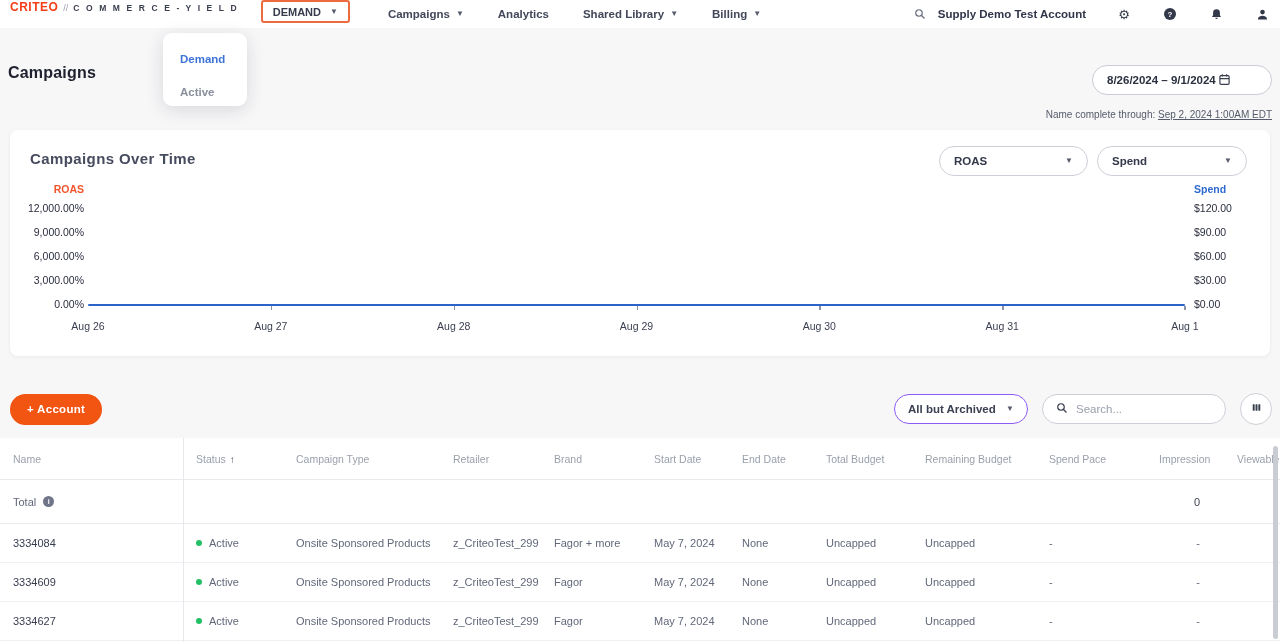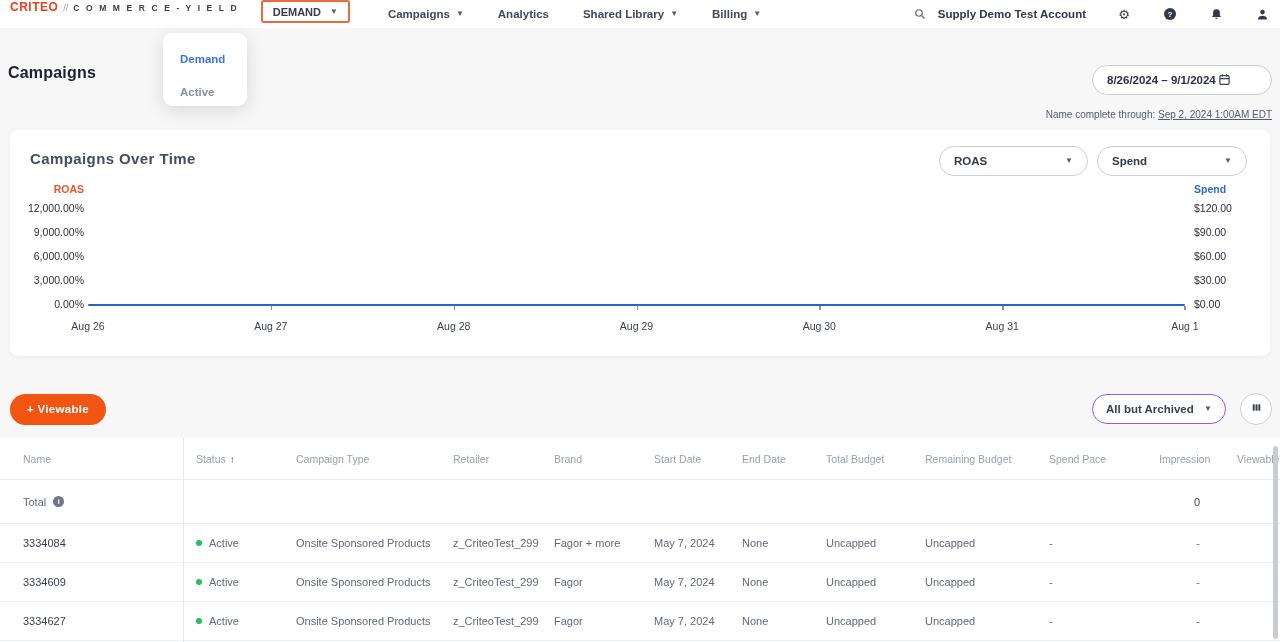--- a/index.html
+++ b/index.html
@@ -107,21 +107,21 @@
 
   
   .table-section { position:absolute; top:438px; left:0; right:0; bottom:0; background:#fff; overflow:hidden; }
   .name-divider { position:absolute; left:183px; top:0; bottom:0; width:1px; background:#e6e8ec; }
   .trow {
     display:grid;
     grid-template-columns:183px 100px 157px 101px 100px 88px 84px 99px 124px 110px 64px 120px;
     align-items:center; width:1330px;
   }
   .trow > div { padding-left:13px; font-size:11px; color:#62687a; white-space:nowrap; overflow:hidden; }
-  .trow .c-name { padding-left:23px; }
+  .trow .c-name { padding-left:13px; }
   .trow .c-imp  { text-align:right; padding-right:10px; }
   .trow .c-view { padding-left:27px; }
   .thead { height:42px; border-bottom:1px solid #e8eaed; }
   .thead > div { font-size:10.5px; color:#9aa0ac; }
   .sort-arrow { color:#3f4254; font-size:10px; margin-left:4px; }
   .total-row { height:44px; border-bottom:1px solid #e8eaed; }
   .total-label { display:flex; align-items:center; gap:7px; color:#6f7484; }
   .info-dot { width:11px; height:11px; border-radius:50%; background:#70758a; color:#fff; font-size:7px; font-weight:bold;
               display:flex; align-items:center; justify-content:center; font-style:normal; cursor:pointer; }
   .total-row .c-imp { color:#3f4354; }
@@ -250,25 +250,34 @@
   <div class="xlabel" style="left:78px">Aug 26</div>
   <div class="xlabel" style="left:260.8px">Aug 27</div>
   <div class="xlabel" style="left:443.7px">Aug 28</div>
   <div class="xlabel" style="left:626.5px">Aug 29</div>
   <div class="xlabel" style="left:809.3px">Aug 30</div>
   <div class="xlabel" style="left:992.2px">Aug 31</div>
   <div class="xlabel" style="left:1175px">Aug 1</div>
 </div>
 
 <div class="toolbar">
-  <button class="campaign-btn">+ Viewable</button>
+  <button class="campaign-btn">+ Account</button>
   <div class="toolbar-right">
     <div class="filter-pill">
       <span>All but Archived</span>
       <span class="caret">▼</span>
+    </div>
+    <div class="search-pill">
+      <span>
+        <svg width="12" height="12" viewBox="0 0 24 24" fill="none" stroke="#3a3f51" stroke-width="2.4">
+            <circle cx="10" cy="10" r="6.5"></circle>
+            <path d="M15 15l6 6"></path>
+          </svg>
+      </span>
+      <input type="text" placeholder="Search..." style="">
     </div>
     <div class="circle-btn">
       <span>
         <svg width="13" height="13" viewBox="0 0 24 24">
             <g fill="#3a3f4e">
               <rect x="5" y="6" width="3.6" height="12" rx="0.8"></rect>
               <rect x="10.2" y="6" width="3.6" height="12" rx="0.8"></rect>
               <rect x="15.4" y="6" width="3.6" height="12" rx="0.8"></rect>
             </g>
           </svg>

